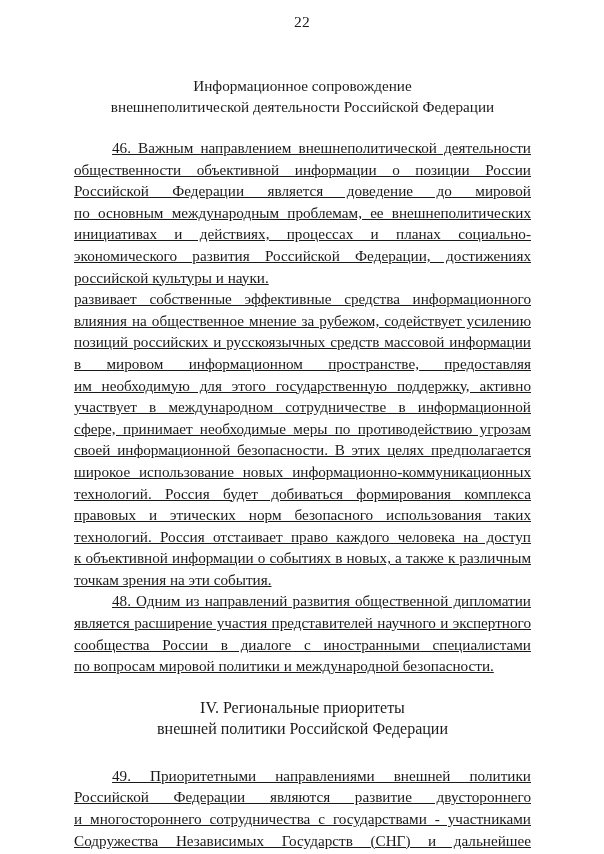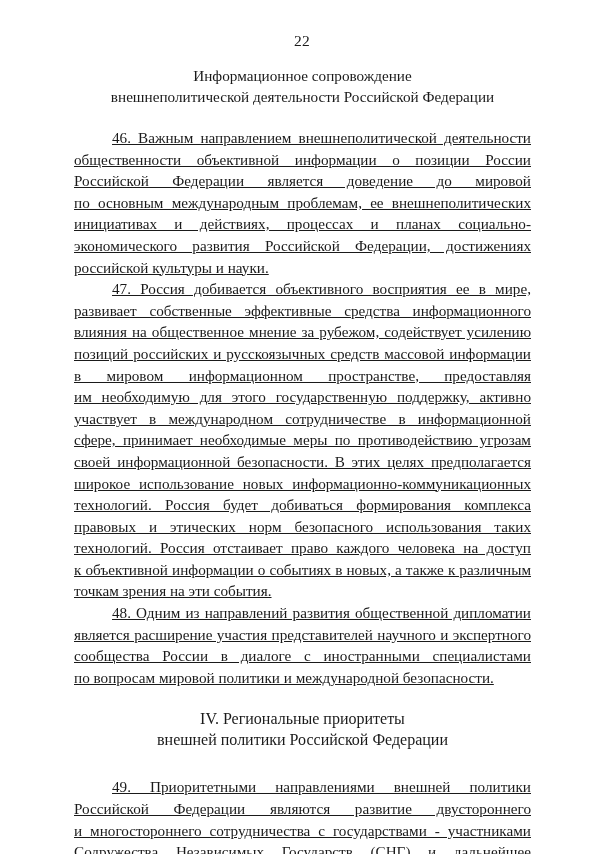--- a/index.html
+++ b/index.html
@@ -24,21 +24,21 @@
     left: 0;
     width: 604px;
     height: 854px;
     background: #ffffff;
     box-sizing: border-box;
   }
 
   
   .page-number {
     position: absolute;
-    top: 32px;
+    top: 13px;
     left: 0;
     width: 604px;
     text-align: center;
     font-size: 15.5px;
     line-height: 18px;
     letter-spacing: 0.2px;
   }
 
   
   .content {
@@ -53,21 +53,21 @@
     font-size: 15.2px;
     line-height: 20.5px;
     margin: 0;
   }
   .heading .hl {
     display: block;
     white-space: nowrap;
   }
 
   .heading-block-top {
-    margin-top: 6px;
+    margin-top: 16px;
     margin-bottom: 0px;
   }
 
   .spacer-after-title { height: 20px; }
   .spacer-before-sec4 { height: 20px; }
   .spacer-after-sec4 { height: 26px; }
 
   p.para {
     margin: 0;
     font-size: 15.2px;
@@ -127,21 +127,20 @@
       <span class="ln just indent">46. Важным направлением внешнеполитической деятельности</span>
       <span class="ln just">общественности объективной информации о позиции России</span>
       <span class="ln just">Российской Федерации является доведение до мировой</span>
       <span class="ln just">по основным международным проблемам, ее внешнеполитических</span>
       <span class="ln just">инициативах и действиях, процессах и планах социально-</span>
       <span class="ln just">экономического развития Российской Федерации, достижениях</span>
       <span class="ln last">российской культуры и науки.</span>
     </p>
 
     <p class="para">
-      <span class="ln just indent">47. Россия добивается объективного восприятия ее в мире,</span>
       <span class="ln just">развивает собственные эффективные средства информационного</span>
       <span class="ln just">влияния на общественное мнение за рубежом, содействует усилению</span>
       <span class="ln just">позиций российских и русскоязычных средств массовой информации</span>
       <span class="ln just">в мировом информационном пространстве, предоставляя</span>
       <span class="ln just">им необходимую для этого государственную поддержку, активно</span>
       <span class="ln just">участвует в международном сотрудничестве в информационной</span>
       <span class="ln just">сфере, принимает необходимые меры по противодействию угрозам</span>
       <span class="ln just">своей информационной безопасности. В этих целях предполагается</span>
       <span class="ln just">широкое использование новых информационно-коммуникационных</span>
       <span class="ln just">технологий. Россия будет добиваться формирования комплекса</span>

